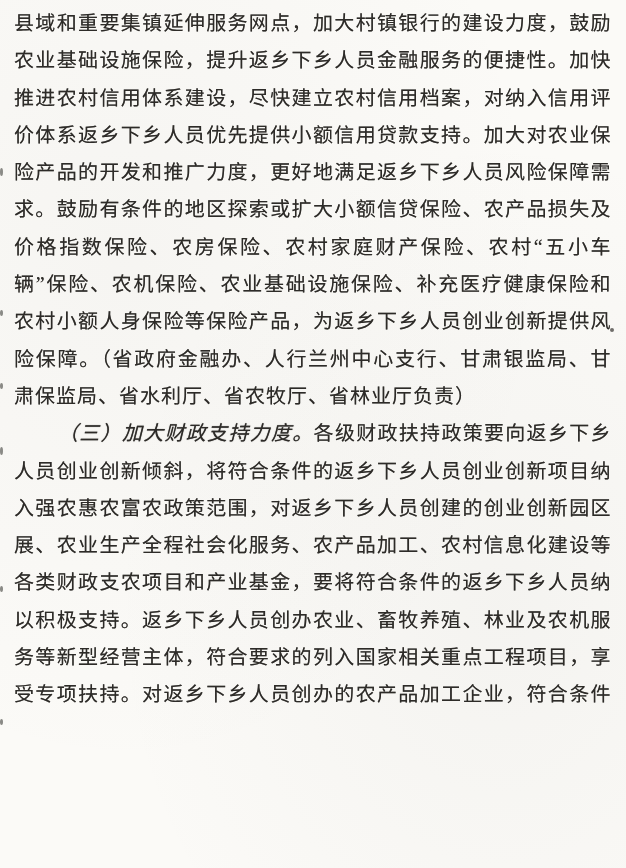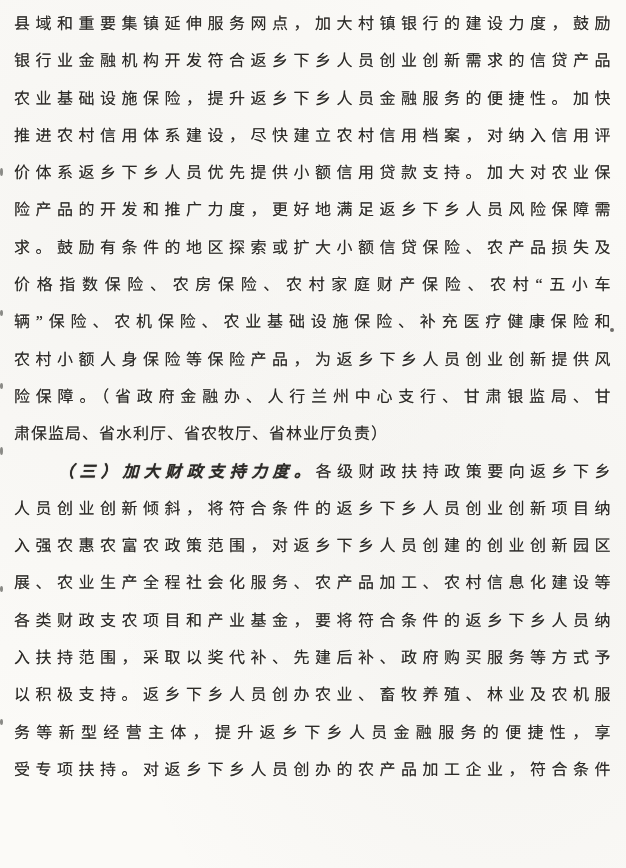--- a/index.html
+++ b/index.html
@@ -12,21 +12,21 @@
     box-sizing: border-box;
     width: 626px;
     height: 868px;
     margin: 0;
     padding: 5px 15px 0 14px;
     background: #fbfaf7;
     background-image:
       radial-gradient(ellipse at 20% 30%, rgba(120,120,115,0.04), transparent 60%),
       radial-gradient(ellipse at 80% 70%, rgba(120,120,115,0.05), transparent 55%);
     font-family: "Liberation Serif", "DejaVu Serif", serif;
-    font-size: 16px;
+    font-size: 20px;
     color: #2d2b28;
     overflow: hidden;
   }
   .line {
     height: 37.3px;
     line-height: 37.3px;
     text-align: justify;
     text-align-last: justify;
     text-justify: inter-character;
     letter-spacing: 0.5px;
@@ -35,21 +35,21 @@
   }
   .line.short {
     text-align: right;
     text-align-last: left;
     letter-spacing: 1px;
   }
   .line.indent {
     padding-left: 44px;
   }
   .para-head {
-    font-weight: bold;
+    font-weight: normal;
     font-style: italic;
     text-shadow: 0 0 0.8px rgba(45,43,40,0.8);
   }
   
   .speck {
     position: absolute;
     background: #8a8a86;
     border-radius: 50%;
   }
   .speck.s1 { left: 0;  top: 168px; width: 3px; height: 8px; }
@@ -59,41 +59,39 @@
   .speck.s5 { left: 0;  top: 586px; width: 3px; height: 6px; }
   .speck.s6 { left: 0;  top: 719px; width: 3px; height: 6px; }
   .speck.s7 { left: 610px; top: 328px; width: 4px; height: 4px; background:#6f6d6a; }
 </style>
 </head>
 <body>
 
 <div class="page">
 
   <div class="line">县域和重要集镇延伸服务网点，加大村镇银行的建设力度，鼓励</div>
-  <div class="line">银行业金融机构开发符合返乡下乡人员创业创新需求的信贷产品</div>
   <div class="line">农业基础设施保险，提升返乡下乡人员金融服务的便捷性。加快</div>
   <div class="line">推进农村信用体系建设，尽快建立农村信用档案，对纳入信用评</div>
   <div class="line">价体系返乡下乡人员优先提供小额信用贷款支持。加大对农业保</div>
   <div class="line">险产品的开发和推广力度，更好地满足返乡下乡人员风险保障需</div>
   <div class="line">求。鼓励有条件的地区探索或扩大小额信贷保险、农产品损失及</div>
   <div class="line">价格指数保险、农房保险、农村家庭财产保险、农村“五小车</div>
   <div class="line">辆”保险、农机保险、农业基础设施保险、补充医疗健康保险和</div>
   <div class="line">农村小额人身保险等保险产品，为返乡下乡人员创业创新提供风</div>
   <div class="line">险保障。（省政府金融办、人行兰州中心支行、甘肃银监局、甘</div>
   <div class="line short">肃保监局、省水利厅、省农牧厅、省林业厅负责）</div>
   <div class="line indent">
     <span class="para-head">（三）加大财政支持力度。</span><span>各级财政扶持政策要向返乡下乡</span>
   </div>
   <div class="line">人员创业创新倾斜，将符合条件的返乡下乡人员创业创新项目纳</div>
   <div class="line">入强农惠农富农政策范围，对返乡下乡人员创建的创业创新园区</div>
   <div class="line">展、农业生产全程社会化服务、农产品加工、农村信息化建设等</div>
   <div class="line">各类财政支农项目和产业基金，要将符合条件的返乡下乡人员纳</div>
-  <div class="line">入扶持范围，采取以奖代补、先建后补、政府购买服务等方式予</div>
   <div class="line">以积极支持。返乡下乡人员创办农业、畜牧养殖、林业及农机服</div>
-  <div class="line">务等新型经营主体，提升返乡下乡人员金融服务的便捷性，享</div>
+  <div class="line">务等新型经营主体，符合要求的列入国家相关重点工程项目，享</div>
   <div class="line">受专项扶持。对返乡下乡人员创办的农产品加工企业，符合条件</div>
 
   <div class="speck s1"></div>
   <div class="speck s2"></div>
   <div class="speck s3"></div>
   <div class="speck s4"></div>
   <div class="speck s5"></div>
   <div class="speck s6"></div>
   <div class="speck s7"></div>
 

